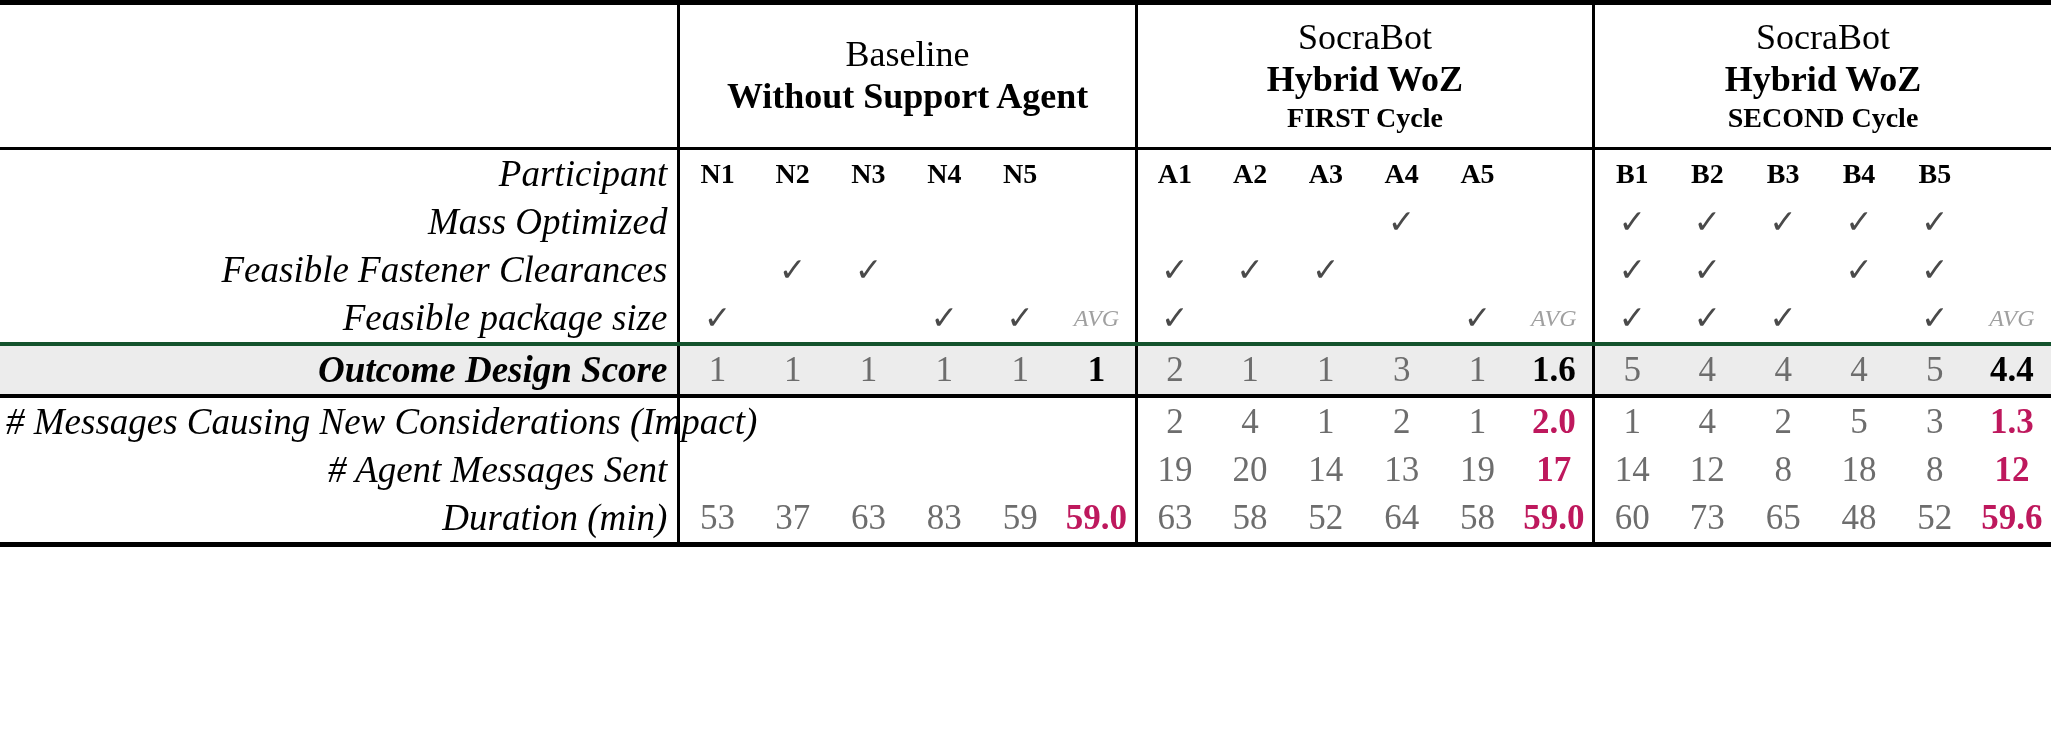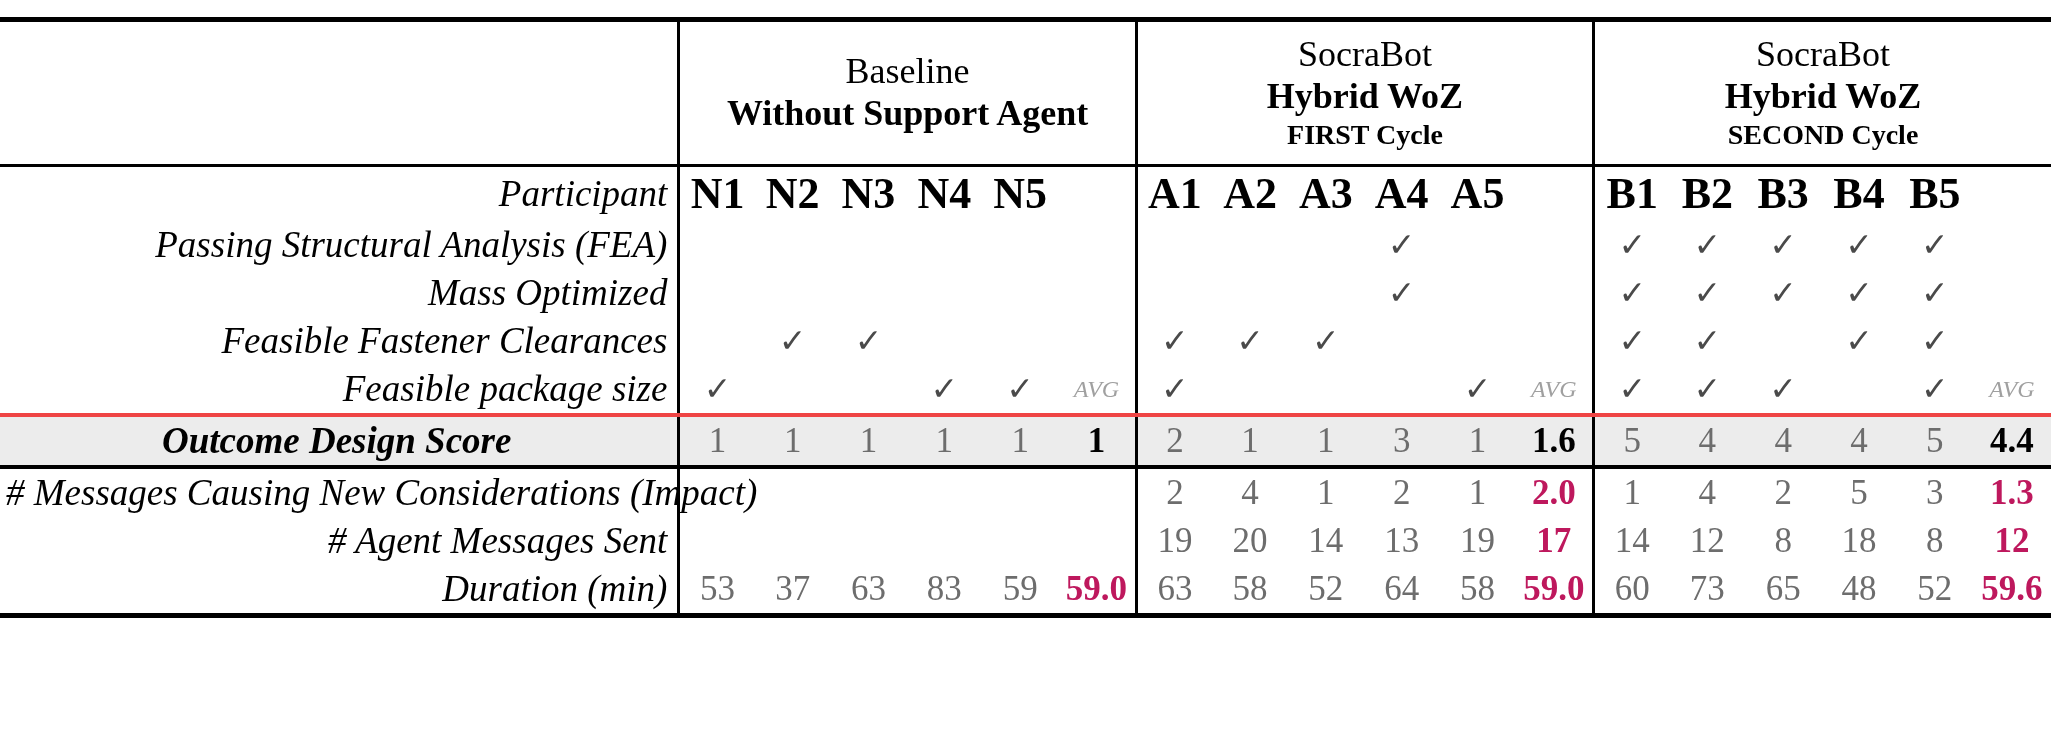--- a/index.html
+++ b/index.html
@@ -6,21 +6,21 @@
   body{
     width:2051px;height:756px;
     font-family:"Liberation Serif","DejaVu Serif",serif;
     color:#000;
     -webkit-font-smoothing:antialiased;
   }
   #table-wrap{
     position:relative;
     width:2051px;height:756px;
     box-sizing:border-box;
-    padding:17px 0 0 0;
+    padding:0 0 0 0;
   }
   table.result-table{
     border-collapse:collapse;
     width:2051px;
     table-layout:fixed;
     font-size:34px;
   }
   
   col.c-label{width:573px;}
   col.c-part{width:64px;}
@@ -62,21 +62,21 @@
   
   td.cell{
     text-align:center;
     vertical-align:middle;
     padding:3px 0;
     height:42px;
     line-height:1.1;
   }
   td.cell.participant{
     font-weight:700;
-    font-size:44px;
+    font-size:28px;
     color:#000;
   }
   td.cell.check{
     color:#4a4a4a;
     font-size:33px;
   }
   td.cell.num{
     color:#6d6d6d;
     font-size:35px;
   }
@@ -88,23 +88,22 @@
   td.cell.avgval{
     color:#000;
     font-weight:700;
     font-size:35px;
   }
   td.cell.avgval.grayish{color:#be185d;}
 
   
   tr.score-row > td{
     background:#ececec;
-    border-top:4px solid #ef4444;
+    border-top:4px solid #14532d;
     border-bottom:4px solid #000;
-    text-align:center;
   }
   tr.score-row td.rowlabel{font-weight:700;font-style:italic;}
   tr.score-row td.cell.num{color:#6d6d6d;}
   tr.score-row td.cell.avgval{color:#000;}
 </style>
 </head>
 <body>
 
 <div id="table-wrap">
   <table class="result-table">
@@ -159,41 +158,20 @@
           <td class="cell participant">A2</td>
           <td class="cell participant">A3</td>
           <td class="cell participant">A4</td>
           <td class="cell participant">A5</td>
           <td class="cell avgval"></td>
           <td class="cell participant vsep-l">B1</td>
           <td class="cell participant">B2</td>
           <td class="cell participant">B3</td>
           <td class="cell participant">B4</td>
           <td class="cell participant">B5</td>
-          <td class="cell avgval"></td>
-        </tr>
-        <tr class="">
-          <td class="rowlabel">Passing Structural Analysis (FEA)</td>
-          <td class="cell check vsep-l"></td>
-          <td class="cell check"></td>
-          <td class="cell check"></td>
-          <td class="cell check"></td>
-          <td class="cell check"></td>
-          <td class="cell avgval"></td>
-          <td class="cell check vsep-l"></td>
-          <td class="cell check"></td>
-          <td class="cell check"></td>
-          <td class="cell check">✓</td>
-          <td class="cell check"></td>
-          <td class="cell avgval"></td>
-          <td class="cell check vsep-l">✓</td>
-          <td class="cell check">✓</td>
-          <td class="cell check">✓</td>
-          <td class="cell check">✓</td>
-          <td class="cell check">✓</td>
           <td class="cell avgval"></td>
         </tr>
         <tr class="">
           <td class="rowlabel">Mass Optimized</td>
           <td class="cell check vsep-l"></td>
           <td class="cell check"></td>
           <td class="cell check"></td>
           <td class="cell check"></td>
           <td class="cell check"></td>
           <td class="cell avgval"></td>

